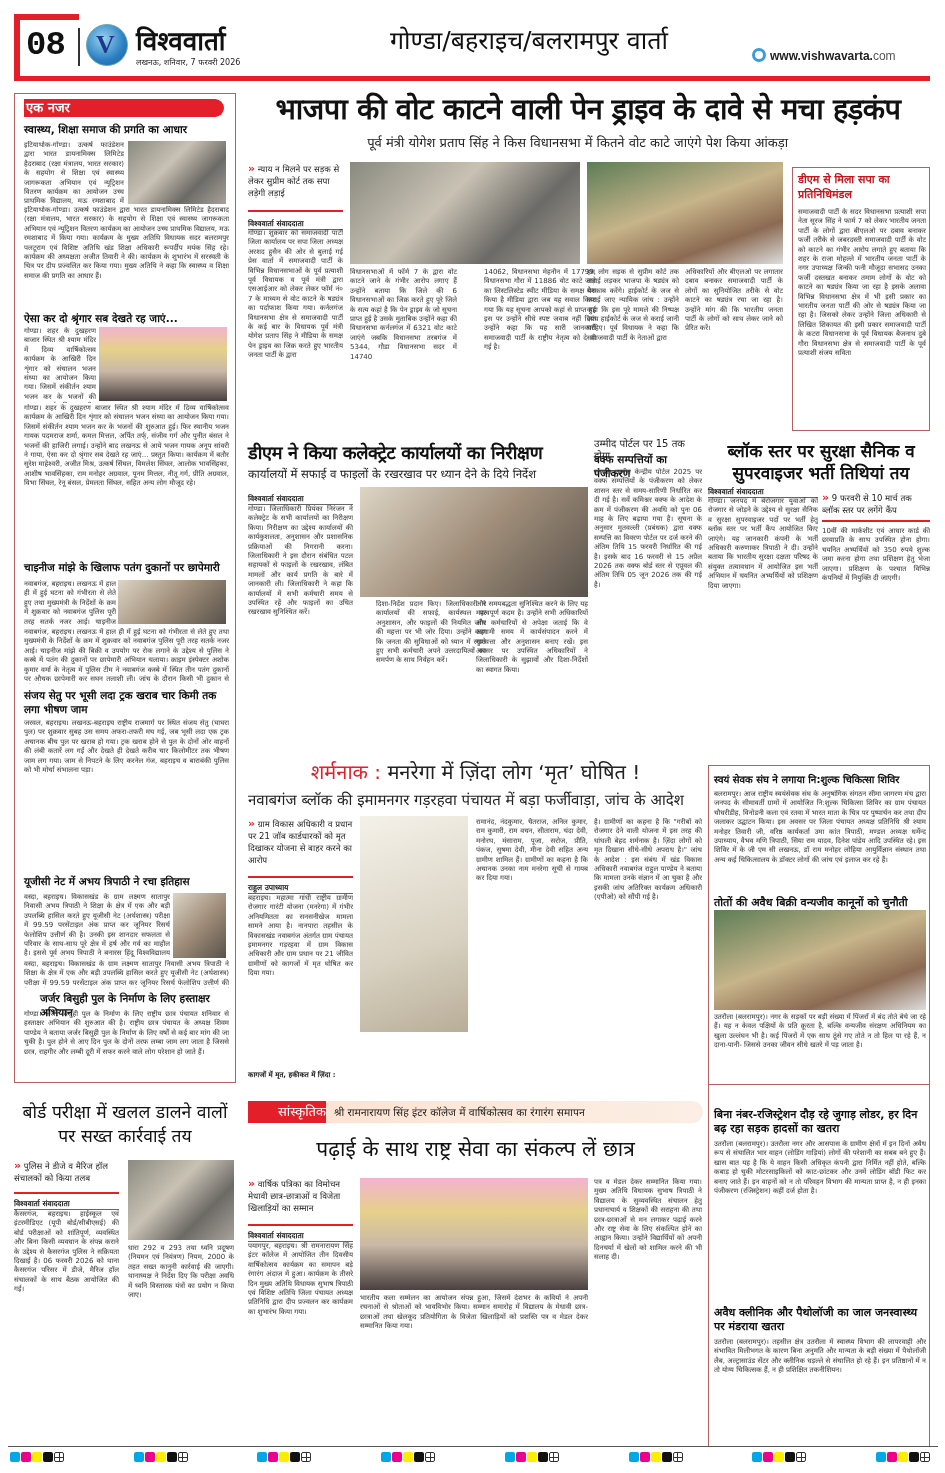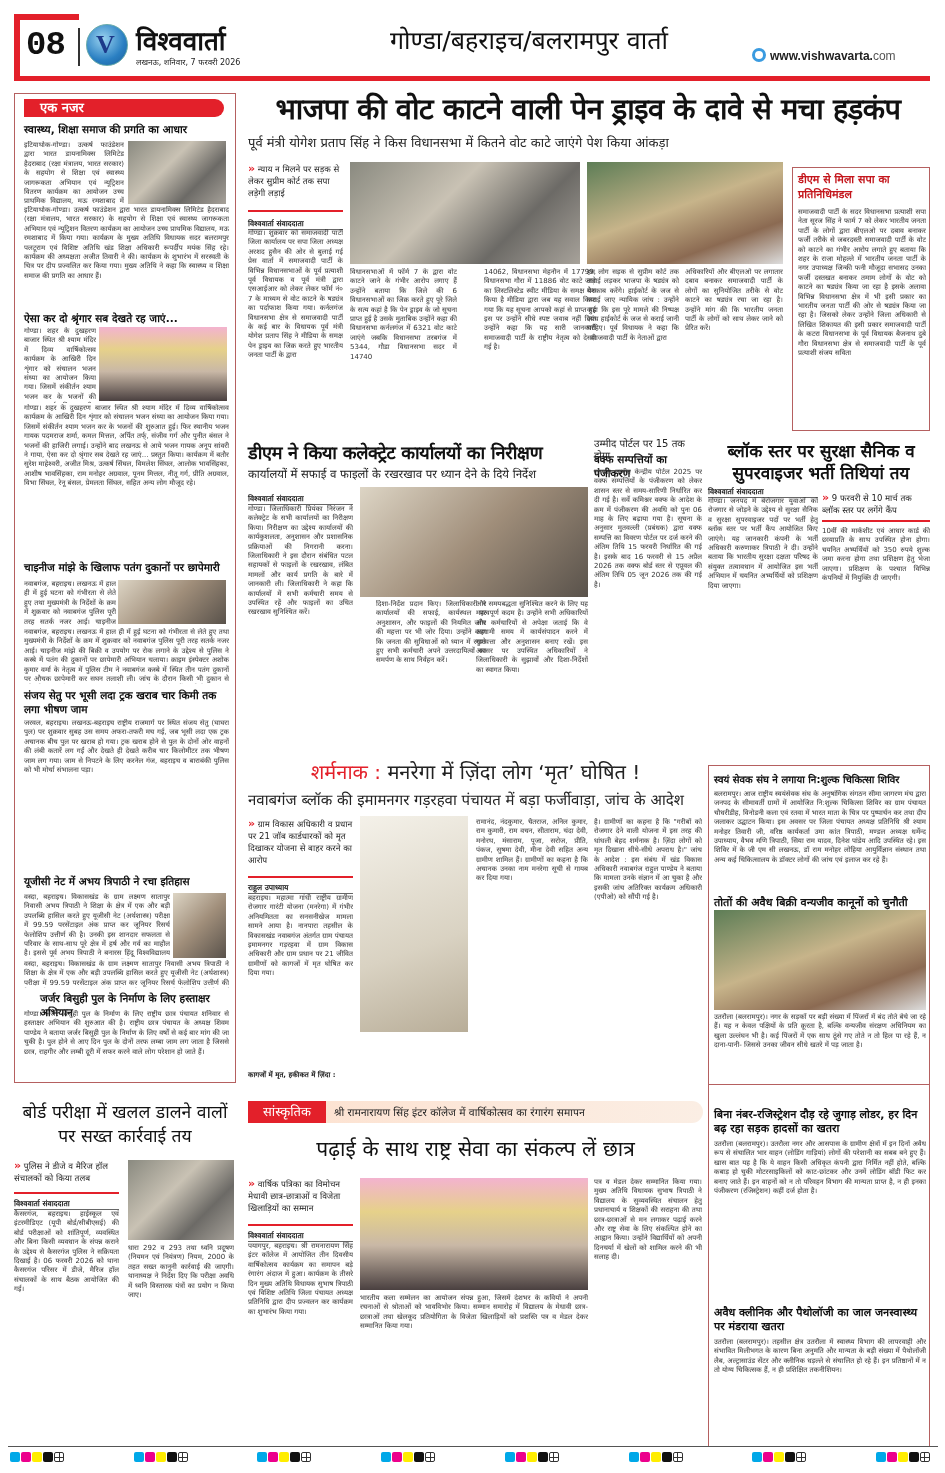--- a/index.html
+++ b/index.html
@@ -40,21 +40,21 @@
 <div class="abs logo">
     <span>V</span>
   </div>
 <div class="abs brand">विश्ववार्ता</div>
 <div class="abs dateline">लखनऊ,  शनिवार, 7 फरवरी 2026</div>
 <div class="abs section-title">गोण्डा/बहराइच/बलरामपुर वार्ता</div>
 <div class="abs web"><span class="ie"></span><span>www.vishwavarta.</span><span class="dom">com</span></div>
 <div class="abs redline"></div>
 
 <div class="abs box" style="left:14px;top:93px;width:222px;height:990px"></div>
-<div class="abs tag" style="left:24px;top:99px;width:200px;height:18px;font-size:13px;padding-left:16px;line-height:18px">एक नजर</div>
+<div class="abs tag" style="left:24px;top:99px;width:200px;height:18px;font-size:13px;padding-left:2px;line-height:18px">एक नजर</div>
 
 <div class="abs h-black" style="left:24px;top:122px;width:205px;font-size:10.5px">स्वास्थ्य, शिक्षा समाज की प्रगति का आधार</div>
 <div class="abs photo" style="left:128px;top:141px;width:98px;height:63px"></div>
 <div class="abs txt" style="left:24px;top:141px;width:100px;height:63px">इटियाथोक-गोण्डा। उत्कर्ष फाउंडेशन द्वारा भारत डायनामिक्स लिमिटेड हैदराबाद (रक्षा मंत्रालय, भारत सरकार) के सहयोग से शिक्षा एवं स्वास्थ्य जागरूकता अभियान एवं न्यूट्रिशन वितरण कार्यक्रम का आयोजन उच्च प्राथमिक विद्यालय, मऊ रमशाबाद में किया गया। कार्यक्रम के मुख्य अतिथि विधायक सदर बलरामपुर पलटूराम एवं विशिष्ट अतिथि खंड शिक्षा अधिकारी रूपर्दीप मयंक सिंह रहे। कार्यक्रम की अध्यक्षता अजीत तिवारी ने की। कार्यक्रम के शुभारंभ में सरस्वती के चित्र पर दीप प्रज्वलित कर किया गया। मुख्य अतिथि ने कहा कि स्वास्थ्य व शिक्षा समाज की प्रगति का आधार हैं।</div>
 <div class="abs txt" style="left:24px;top:206px;width:205px;height:102px">इटियाथोक-गोण्डा। उत्कर्ष फाउंडेशन द्वारा भारत डायनामिक्स लिमिटेड हैदराबाद (रक्षा मंत्रालय, भारत सरकार) के सहयोग से शिक्षा एवं स्वास्थ्य जागरूकता अभियान एवं न्यूट्रिशन वितरण कार्यक्रम का आयोजन उच्च प्राथमिक विद्यालय, मऊ रमशाबाद में किया गया। कार्यक्रम के मुख्य अतिथि विधायक सदर बलरामपुर पलटूराम एवं विशिष्ट अतिथि खंड शिक्षा अधिकारी रूपर्दीप मयंक सिंह रहे। कार्यक्रम की अध्यक्षता अजीत तिवारी ने की। कार्यक्रम के शुभारंभ में सरस्वती के चित्र पर दीप प्रज्वलित कर किया गया। मुख्य अतिथि ने कहा कि स्वास्थ्य व शिक्षा समाज की प्रगति का आधार हैं।</div>
 
 <div class="abs h-black" style="left:24px;top:311px;width:205px;font-size:10.5px">ऐसा कर दो श्रृंगार सब देखते रह जाएं...</div>
 <div class="abs txt" style="left:24px;top:327px;width:72px;height:76px">गोण्डा। शहर के दुखहरण बाजार स्थित श्री श्याम मंदिर में दिव्य वार्षिकोत्सव कार्यक्रम के आखिरी दिन शृंगार को संचालन भजन संध्या का आयोजन किया गया। जिसमें संकीर्तन श्याम भजन कर के भजनों की शुरुआत हुई। फिर स्थानीय भजन गायक पदमराज शर्मा, कमल मित्तल, अर्पित तर्फ्, संजीव गर्ग और पुनीत बंसल ने भजनों की हाजिरी लगाई। उन्होंने बाद लखनऊ से आये भजन गायक अनूप सांवरी ने गाया, ऐसा कर दो श्रृंगार सब देखते रह जाएं... प्रस्तुत किया। कार्यक्रम में बतौर सुरेश माहेश्वरी, अजीत मिश्र, उत्कर्ष सिंघल, विमलेश सिंघल, आलोक भावसिंहका, आशीष भावसिंहका, राम मनोहर अग्रवाल, पूनम मित्तल, नीतू गर्ग, प्रीति अग्रवाल, विभा सिंघल, रेनू बंसल, प्रेमलता सिंघल, सहित अन्य लोग मौजूद रहे।</div>
 <div class="abs photo4" style="left:99px;top:327px;width:128px;height:74px"></div>
 <div class="abs txt" style="left:24px;top:404px;width:205px;height:155px">गोण्डा। शहर के दुखहरण बाजार स्थित श्री श्याम मंदिर में दिव्य वार्षिकोत्सव कार्यक्रम के आखिरी दिन शृंगार को संचालन भजन संध्या का आयोजन किया गया। जिसमें संकीर्तन श्याम भजन कर के भजनों की शुरुआत हुई। फिर स्थानीय भजन गायक पदमराज शर्मा, कमल मित्तल, अर्पित तर्फ्, संजीव गर्ग और पुनीत बंसल ने भजनों की हाजिरी लगाई। उन्होंने बाद लखनऊ से आये भजन गायक अनूप सांवरी ने गाया, ऐसा कर दो श्रृंगार सब देखते रह जाएं... प्रस्तुत किया। कार्यक्रम में बतौर सुरेश माहेश्वरी, अजीत मिश्र, उत्कर्ष सिंघल, विमलेश सिंघल, आलोक भावसिंहका, आशीष भावसिंहका, राम मनोहर अग्रवाल, पूनम मित्तल, नीतू गर्ग, प्रीति अग्रवाल, विभा सिंघल, रेनू बंसल, प्रेमलता सिंघल, सहित अन्य लोग मौजूद रहे।</div>
@@ -69,21 +69,21 @@
 
 <div class="abs h-black" style="left:24px;top:874px;width:205px;font-size:10.5px">यूजीसी नेट में अभय त्रिपाठी ने रचा इतिहास</div>
 <div class="abs photo3" style="left:173px;top:893px;width:53px;height:65px"></div>
 <div class="abs txt" style="left:24px;top:893px;width:146px;height:66px">वस्दा, बहराइच। विकासखंड के ग्राम लक्ष्मण सातापुर निवासी अभय त्रिपाठी ने शिक्षा के क्षेत्र में एक और बड़ी उपलब्धि हासिल करते हुए यूजीसी नेट (अर्थशास्त्र) परीक्षा में 99.59 परसेंटाइल अंक प्राप्त कर जूनियर रिसर्च फेलोशिप उत्तीर्ण की है। उनकी इस शानदार सफलता से परिवार के साथ-साथ पूरे क्षेत्र में हर्ष और गर्व का माहौल है। इससे पूर्व अभय त्रिपाठी ने बनारस हिंदू विश्वविद्यालय (बीएचयू) की पीएचडी प्रवेश परीक्षा में रैंक-2 प्राप्त कर जनपद का नाम राष्ट्रीय स्तर पर रोशन किया था। उनकी शैक्षणिक यात्रा निरंतर उत्कृष्ट उपलब्धियों से भरी रही है।</div>
 <div class="abs txt" style="left:24px;top:960px;width:205px;height:28px">वस्दा, बहराइच। विकासखंड के ग्राम लक्ष्मण सातापुर निवासी अभय त्रिपाठी ने शिक्षा के क्षेत्र में एक और बड़ी उपलब्धि हासिल करते हुए यूजीसी नेट (अर्थशास्त्र) परीक्षा में 99.59 परसेंटाइल अंक प्राप्त कर जूनियर रिसर्च फेलोशिप उत्तीर्ण की है। उनकी इस शानदार सफलता से परिवार के साथ-साथ पूरे क्षेत्र में हर्ष और गर्व का माहौल है। इससे पूर्व अभय त्रिपाठी ने बनारस हिंदू विश्वविद्यालय (बीएचयू) की पीएचडी प्रवेश परीक्षा में रैंक-2 प्राप्त कर जनपद का नाम राष्ट्रीय स्तर पर रोशन किया था। उनकी शैक्षणिक यात्रा निरंतर उत्कृष्ट उपलब्धियों से भरी रही है।</div>
 
 <div class="abs h-black" style="left:40px;top:991px;width:205px;font-size:10.5px">जर्जर बिसुही पुल के निर्माण के लिए हस्ताक्षर अभियान</div>
 <div class="abs txt" style="left:24px;top:1010px;width:205px;height:66px">गोण्डा। जर्जर बिसुही पुल के निर्माण के लिए राष्ट्रीय छात्र पंचायत शनिवार से हस्ताक्षर अभियान की शुरुआत की है। राष्ट्रीय छात्र पंचायत के अध्यक्ष शिवम पाण्डेय ने बताया जर्जर बिसुही पुल के निर्माण के लिए वर्षों से कई बार मांग की जा चुकी है। पुल होने से आए दिन पुल के दोनों तरफ लम्बा जाम लग जाता है जिससे छात्र, राहगीर और लम्बी दूरी में सफर करने वाले लोग परेशान हो जाते हैं।</div>
 
 <div class="abs h-black" style="left:248px;top:88px;width:680px;font-size:29px;font-weight:bold;text-align:center;letter-spacing:-0.5px">भाजपा की वोट काटने वाली पेन ड्राइव के दावे से मचा हड़कंप</div>
-<div class="abs" style="left:248px;top:133px;width:540px;font-size:13px;text-align:left;color:#222">पूर्व मंत्री योगेश प्रताप सिंह ने किस विधानसभा में कितने वोट काटे जाएंगे पेश किया आंकड़ा</div>
+<div class="abs" style="left:248px;top:133px;width:540px;font-size:13px;text-align:right;color:#222">पूर्व मंत्री योगेश प्रताप सिंह ने किस विधानसभा में कितने वोट काटे जाएंगे पेश किया आंकड़ा</div>
 <div class="abs" style="left:248px;top:163px;width:95px;font-size:8.5px;line-height:12px;color:#222"><span class="bullet-arrow">»</span> <span>न्याय न मिलने पर सड़क से लेकर सुप्रीम कोर्ट तक सपा लड़ेगी लड़ाई</span></div>
 <div class="abs redrule" style="left:248px;top:210px;width:95px"></div>
 <div class="abs byline" style="left:248px;top:218px;width:95px">विश्ववार्ता संवाददाता</div>
 <div class="abs txt" style="left:248px;top:229px;width:95px;height:205px">गोण्डा। शुक्रवार को समाजवादी पार्टी जिला कार्यालय पर सपा जिला अध्यक्ष अरशद हुसैन की ओर से बुलाई गई प्रेस वार्ता में समाजवादी पार्टी के विभिन्न विधानसभाओं के पूर्व प्रत्याशी पूर्व विधायक व पूर्व मंत्री द्वारा एसआईआर को लेकर लेकर फॉर्म नं० 7 के माध्यम से वोट काटने के षड्यंत्र का पर्दाफाश किया गया। कर्नलगंज विधानसभा क्षेत्र से समाजवादी पार्टी के कई बार के विधायक पूर्व मंत्री योगेश प्रताप सिंह ने मीडिया के समक्ष पेन ड्राइव का जिक्र करते हुए भारतीय जनता पार्टी के द्वारा</div>
 <div class="abs photo" style="left:350px;top:162px;width:230px;height:102px"></div>
 <div class="abs photo2" style="left:587px;top:162px;width:196px;height:102px"></div>
 <div class="abs txt" style="left:350px;top:268px;width:107px;height:166px">विधानसभाओं में फॉर्म 7 के द्वारा वोट काटने जाने के गंभीर आरोप लगाए हैं उन्होंने बताया कि जिले की 6 विधानसभाओं का जिक्र करते हुए पूरे जिले के सत्य कहां है कि पेन ड्राइव के जो सूचना प्राप्त हुई है उसके मुताबिक उन्होंने कहा की विधानसभा कर्नलगंज में 6321 वोट काटे जाएंगे जबकि विधानसभा तरबगंज में 5344, गौडा विधानसभा सदर में 14740</div>
 <div class="abs txt" style="left:484px;top:268px;width:112px;height:166px">14062, विधानसभा मेहनौन में 17799, विधानसभा गौरा में 11886 वोट काटे जाने का लिस्टलिस्टेड स्वीट मीडिया के समक्ष पेश किया है मीडिया द्वारा जब यह सवाल किया गया कि यह सूचना आपको कहां से प्राप्त हुई इस पर उन्होंने सीधे स्पष्ट जवाब नहीं दिया उन्होंने कहा कि यह सारी जानकारी समाजवादी पार्टी के राष्ट्रीय नेतृत्व को दे दी गई है।</div>
 <div class="abs txt" style="left:587px;top:268px;width:92px;height:166px">हम लोग सड़क से सुप्रीम कोर्ट तक लड़ाई लड़कर भाजपा के षड्यंत्र को बेनकाब करेंगे। हाईकोर्ट के जज से कराई जाए न्यायिक जांच : उन्होंने कहा कि इस पूरे मामले की निष्पक्ष जांच हाईकोर्ट के जज से कराई जानी चाहिए। पूर्व विधायक ने कहा कि समाजवादी पार्टी के नेताओं द्वारा</div>
 <div class="abs txt" style="left:685px;top:268px;width:98px;height:166px">अधिकारियों और बीएलओ पर लगातार दबाव बनाकर समाजवादी पार्टी के लोगों का सुनियोजित तरीके से वोट काटने का षड्यंत्र रचा जा रहा है। उन्होंने मांग की कि भारतीय जनता पार्टी के लोगों को साथ लेकर जाने को प्रेरित करें।</div>
@@ -137,21 +137,21 @@
 
 <div class="abs" style="left:14px;top:1100px;width:222px;font-size:17.5px;line-height:24px;text-align:center;color:#111">बोर्ड परीक्षा में खलल डालने वालों पर सख्त कार्रवाई तय</div>
 <div class="abs" style="left:14px;top:1160px;width:105px;font-size:8.5px;line-height:12px;color:#222"><span class="bullet-arrow">»</span> <span>पुलिस ने डीजे व मैरिज हॉल संचालकों को किया तलब</span></div>
 <div class="abs redrule" style="left:14px;top:1192px;width:105px"></div>
 <div class="abs byline" style="left:14px;top:1198px;width:105px">विश्ववार्ता संवाददाता</div>
 <div class="abs txt" style="left:14px;top:1210px;width:105px;height:235px">कैसरगंज, बहराइच। हाईस्कूल एवं इंटरमीडिएट (यूपी बोर्ड/सीबीएसई) की बोर्ड परीक्षाओं को शांतिपूर्ण, व्यवस्थित और बिना किसी व्यवधान के संपन्न कराने के उद्देश्य से कैसरगंज पुलिस ने सक्रियता दिखाई है। 06 फरवरी 2026 को थाना कैसरगंज परिसर में डीजे, मैरिज हॉल संचालकों के साथ बैठक आयोजित की गई।</div>
 <div class="abs photo" style="left:128px;top:1160px;width:106px;height:80px"></div>
 <div class="abs txt" style="left:128px;top:1244px;width:106px;height:201px">धारा 292 व 293 तथा ध्वनि प्रदूषण (नियमन एवं नियंत्रण) नियम, 2000 के तहत सख्त कानूनी कार्रवाई की जाएगी। थानाध्यक्ष ने निर्देश दिए कि परीक्षा अवधि में ध्वनि विस्तारक यंत्रों का प्रयोग न किया जाए।</div>
 
 <div class="abs" style="left:248px;top:1101px;width:455px;height:22px;background:linear-gradient(90deg,#fde1cf,#fbeee4);border-radius:0 12px 12px 0"></div>
-<div class="abs" style="left:248px;top:1101px;width:78px;height:22px;background:#e3202a;color:#fff;font-size:13px;line-height:22px;text-align:center">सांस्कृतिक</div>
+<div class="abs" style="left:248px;top:1101px;width:78px;height:22px;background:#e3202a;color:#fff;font-size:13px;line-height:22px;text-align:right">सांस्कृतिक</div>
 <div class="abs" style="left:334px;top:1105px;width:370px;font-size:10.5px;color:#222">श्री रामनारायण सिंह इंटर कॉलेज में वार्षिकोत्सव का रंगारंग समापन</div>
 <div class="abs" style="left:248px;top:1134px;width:455px;font-size:21px;text-align:center;color:#111">पढ़ाई के साथ राष्ट्र सेवा का संकल्प लें छात्र</div>
 <div class="abs" style="left:248px;top:1178px;width:105px;font-size:8.5px;line-height:12px;color:#222"><span class="bullet-arrow">»</span> <span>वार्षिक पत्रिका का विमोचन मेधावी छात्र-छात्राओं व विजेता खिलाड़ियों का सम्मान</span></div>
 <div class="abs redrule" style="left:248px;top:1224px;width:105px"></div>
 <div class="abs byline" style="left:248px;top:1230px;width:105px">विश्ववार्ता संवाददाता</div>
 <div class="abs txt" style="left:248px;top:1242px;width:105px;height:203px">पयागपुर, बहराइच। श्री रामनारायण सिंह इंटर कॉलेज में आयोजित तीन दिवसीय वार्षिकोत्सव कार्यक्रम का समापन बड़े रंगारंग अंदाज में हुआ। कार्यक्रम के तीसरे दिन मुख्य अतिथि विधायक सुभाष त्रिपाठी एवं विशिष्ट अतिथि जिला पंचायत अध्यक्ष प्रतिनिधि द्वारा दीप प्रज्वलन कर कार्यक्रम का शुभारंभ किया गया।</div>
 <div class="abs photo4" style="left:360px;top:1178px;width:228px;height:112px"></div>
 <div class="abs txt" style="left:360px;top:1294px;width:228px;height:151px">भारतीय कला सम्मेलन का आयोजन संपन्न हुआ, जिसमें देशभर के कवियों ने अपनी रचनाओं से श्रोताओं को भावविभोर किया। सम्मान समारोह में विद्यालय के मेधावी छात्र-छात्राओं तथा खेलकूद प्रतियोगिता के विजेता खिलाड़ियों को प्रशस्ति पत्र व मेडल देकर सम्मानित किया गया।</div>
 <div class="abs txt" style="left:594px;top:1178px;width:108px;height:267px">पत्र व मेडल देकर सम्मानित किया गया। मुख्य अतिथि विधायक सुभाष त्रिपाठी ने विद्यालय के सुव्यवस्थित संचालन हेतु प्रधानाचार्य व शिक्षकों की सराहना की तथा छात्र-छात्राओं से मन लगाकर पढ़ाई करने और राष्ट्र सेवा के लिए संकल्पित होने का आह्वान किया। उन्होंने विद्यार्थियों को अपनी दिनचर्या में खेलों को शामिल करने की भी सलाह दी।</div>
 

